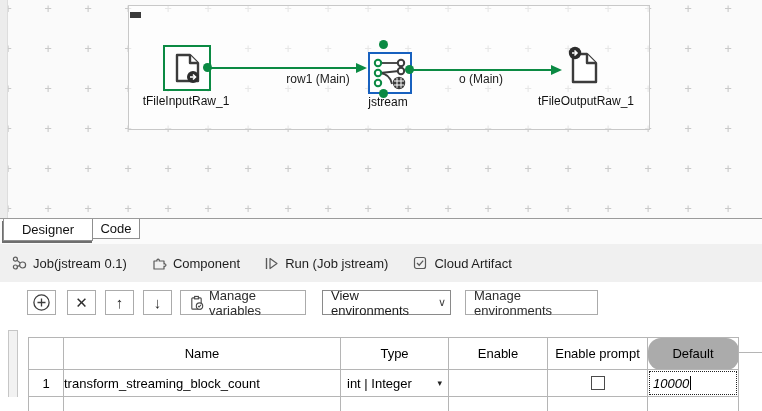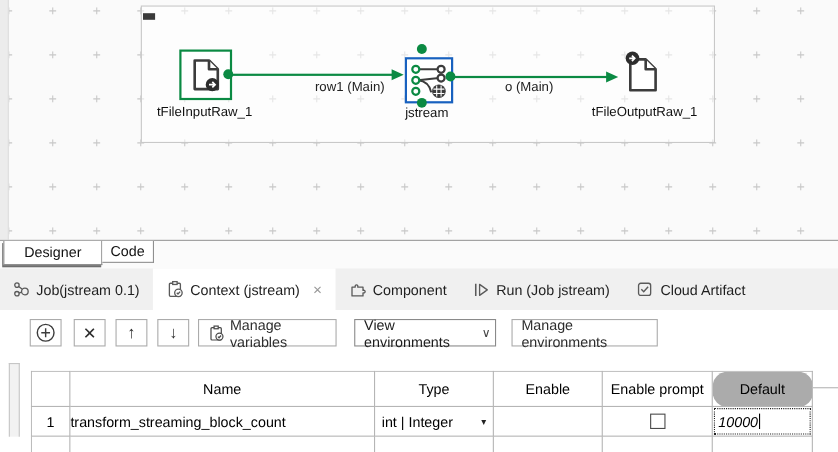--- a/index.html
+++ b/index.html
@@ -253,32 +253,20 @@
       <span class="icon">
         <svg width="15" height="15" viewBox="0 0 15 15">
           <circle cx="3.4" cy="3.2" r="2" fill="none" stroke="#5a5a5a" stroke-width="1.2"></circle>
           <circle cx="3.4" cy="11" r="2" fill="none" stroke="#5a5a5a" stroke-width="1.2"></circle>
           <circle cx="10.6" cy="9" r="3" fill="none" stroke="#5a5a5a" stroke-width="1.2"></circle>
           <path d="M5 4.4 L8.3 7 M5.2 10.4 L7.7 9.6" stroke="#5a5a5a" stroke-width="1.2"></path>
         </svg>
       </span>
       <span>Job(jstream 0.1)</span>
     </div>
-    <div class="ptab active">
-      <span class="icon">
-        <svg width="16" height="16" viewBox="0 0 16 16">
-          <rect x="3" y="2.5" width="10" height="12" rx="1" fill="none" stroke="#5a5a5a" stroke-width="1.2"></rect>
-          <rect x="6" y="1" width="4" height="2.6" fill="#fff" stroke="#5a5a5a" stroke-width="1.2"></rect>
-          <circle cx="11.2" cy="11.2" r="3.4" fill="#fff" stroke="#5a5a5a" stroke-width="1.2"></circle>
-          <path d="M9.7 11.2 l1.1 1.1 l2-2.2" fill="none" stroke="#5a5a5a" stroke-width="1.2"></path>
-        </svg>
-      </span>
-      <span>Context (jstream)</span>
-      <span class="close">×</span>
-    </div>
     <div class="ptab">
       <span class="icon">
         <svg width="16" height="16" viewBox="0 0 16 16">
           <path d="M3 6 h3 c-.8-2.6 3-2.6 2.2 0 H13 v3 c2.6-.8 2.6 3 0 2.2 V14 H3 z" fill="none" stroke="#5a5a5a" stroke-width="1.2" stroke-linejoin="round"></path>
         </svg>
       </span>
       <span>Component</span>
     </div>
     <div class="ptab">
       <span class="icon">

